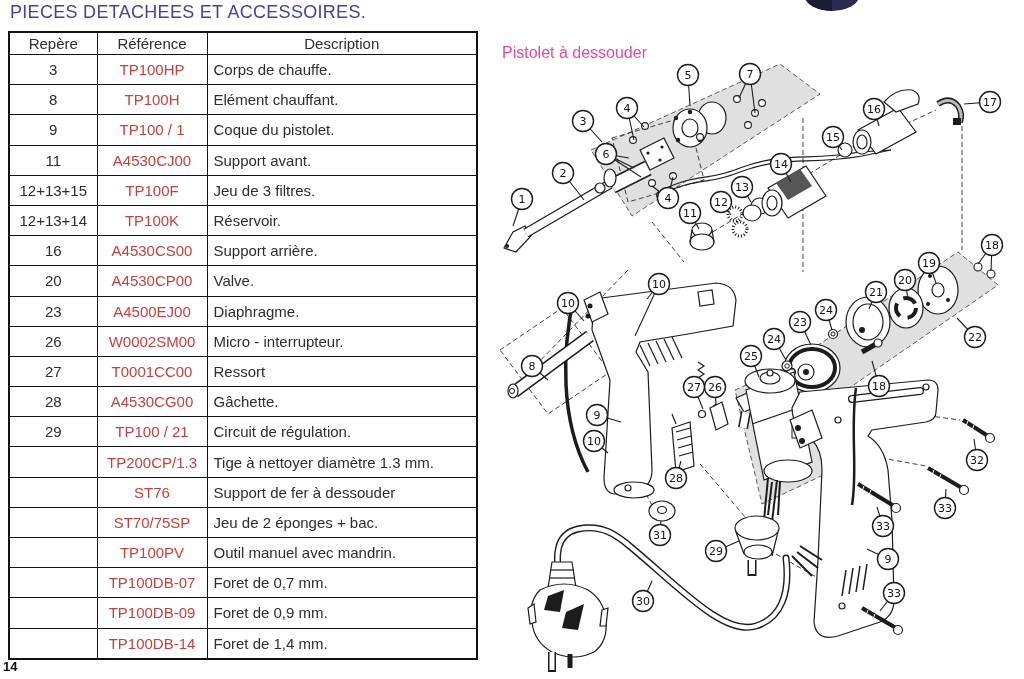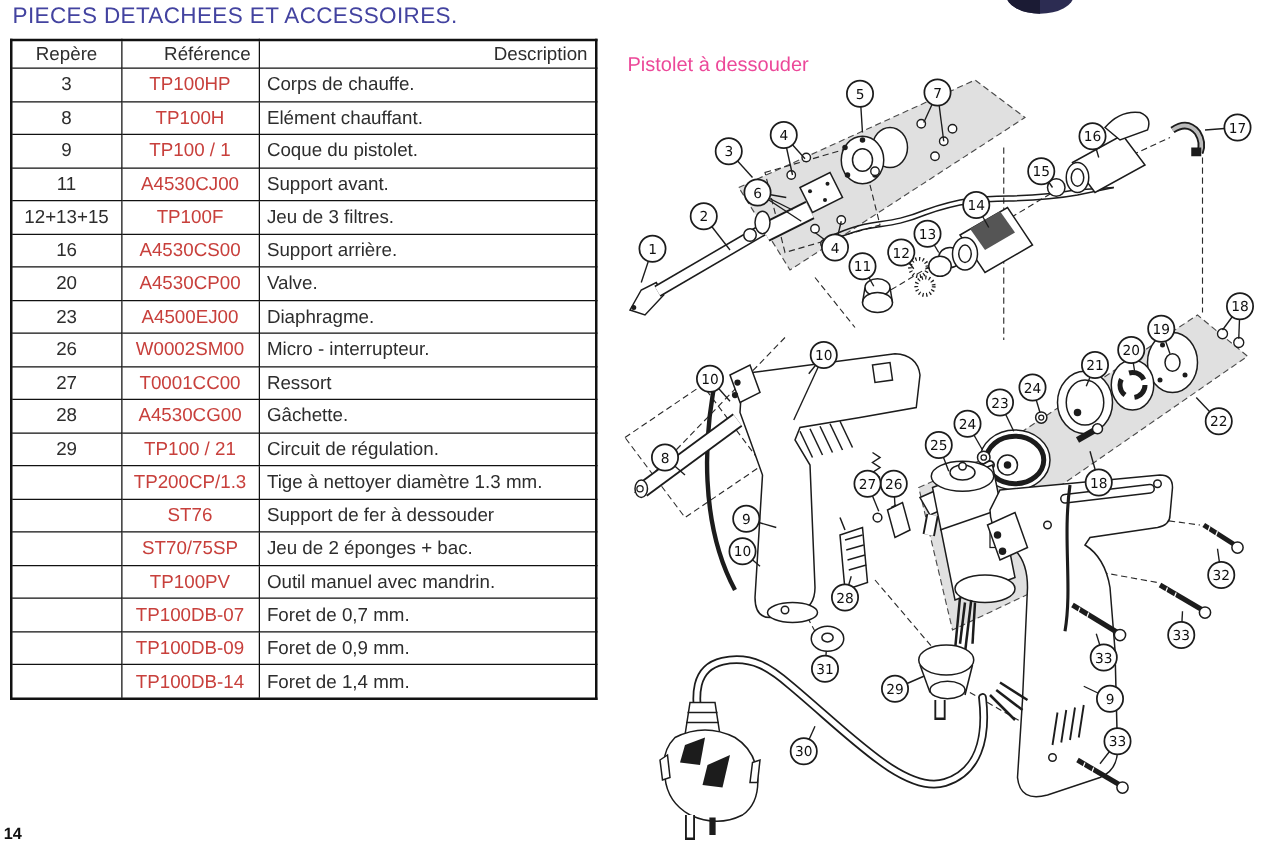--- a/index.html
+++ b/index.html
@@ -2,25 +2,25 @@
 <html><head>
 <meta charset="utf-8">
 <style>
   html,body{margin:0;padding:0;background:#fff;}
   .page{position:relative;width:1024px;height:679px;background:#fff;overflow:hidden;
         font-family:"Liberation Sans",sans-serif;color:#222;padding-left:46px;}
   .doc-title{position:absolute;left:10px;top:2px;font-size:18px;letter-spacing:.3px;
              color:#4343a0;font-weight:400;}
   .diagram-title{position:absolute;left:502px;top:44px;font-size:16px;color:#ec4899;}
   .page-number{position:absolute;left:3px;top:659px;font-size:13px;font-weight:bold;color:#111;}
-  table.parts{position:absolute;left:8px;top:31px;width:470px;height:529px;
+  table.parts{position:absolute;left:8px;top:31px;width:470px;height:629px;
               border-collapse:collapse;table-layout:fixed;font-size:15px;color:#2d2d2d;}
   table.parts,table.parts th,table.parts td{border:1px solid #111;}
   table.parts{border:2px solid #111;}
-  table.parts th{font-weight:400;text-align:right;padding:2px 6px;}
+  table.parts th{font-weight:400;text-align:center;padding:2px 6px;}
   table.parts th.c-rep{text-align:center;}
   table.parts td{padding:2px 6px;white-space:nowrap;overflow:hidden;}
   td.c-rep{text-align:center;}
   td.c-ref{color:#c8403c;text-align:center;}
   col.rep{width:88px;} col.ref{width:110px;}
   svg.diag{position:absolute;left:0;top:0;pointer-events:none;}
   .shade{fill:#dadada;fill-opacity:.85;stroke:#4a4a4a;stroke-width:.9;stroke-dasharray:5 3;}
   .dash{fill:none;stroke:#2a2a2a;stroke-width:.9;stroke-dasharray:5 3;}
   .p{fill:#fff;stroke:#1c1c1c;stroke-width:1.2;}
   .ln{fill:none;stroke:#1c1c1c;stroke-width:1.2;}
@@ -66,20 +66,25 @@
         </tr>
         <tr>
           <td class="c-rep">11</td>
           <td class="c-ref">A4530CJ00</td>
           <td class="c-desc">Support avant.</td>
         </tr>
         <tr>
           <td class="c-rep">12+13+15</td>
           <td class="c-ref">TP100F</td>
           <td class="c-desc">Jeu de 3 filtres.</td>
+        </tr>
+        <tr>
+          <td class="c-rep">12+13+14</td>
+          <td class="c-ref">TP100K</td>
+          <td class="c-desc">Réservoir.</td>
         </tr>
         <tr>
           <td class="c-rep">16</td>
           <td class="c-ref">A4530CS00</td>
           <td class="c-desc">Support arrière.</td>
         </tr>
         <tr>
           <td class="c-rep">20</td>
           <td class="c-ref">A4530CP00</td>
           <td class="c-desc">Valve.</td>

